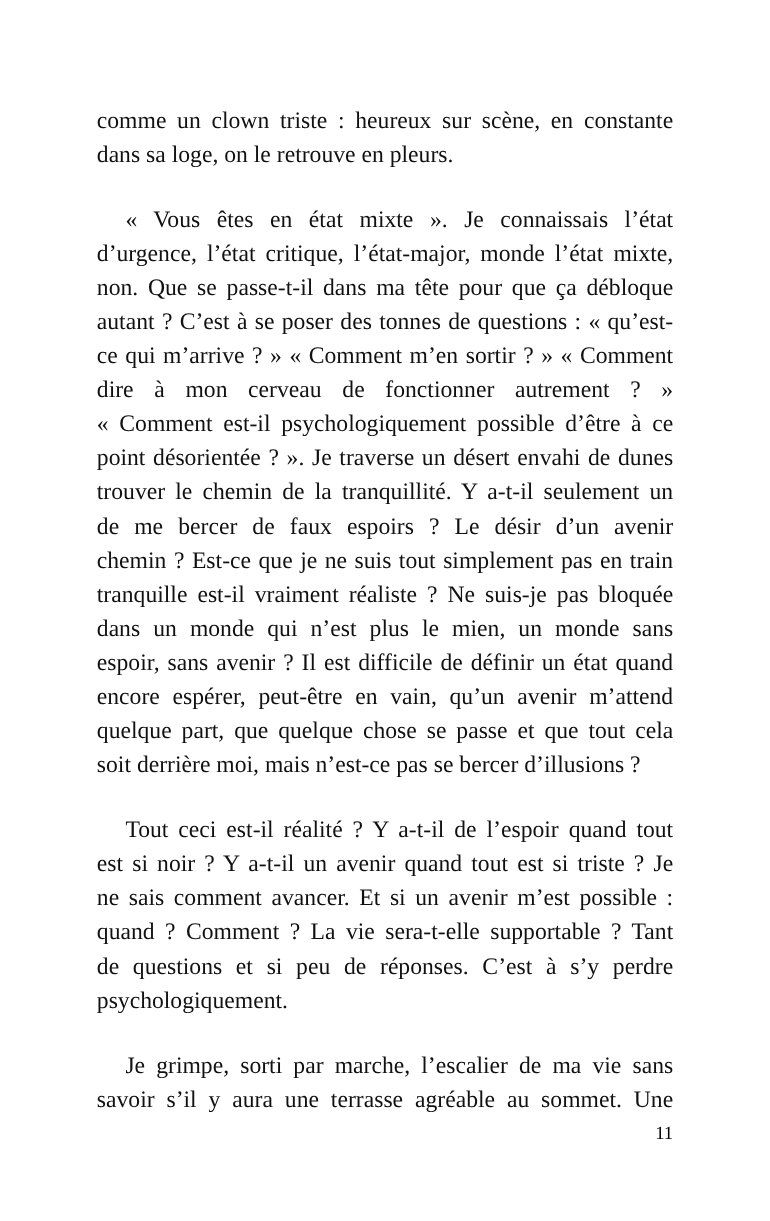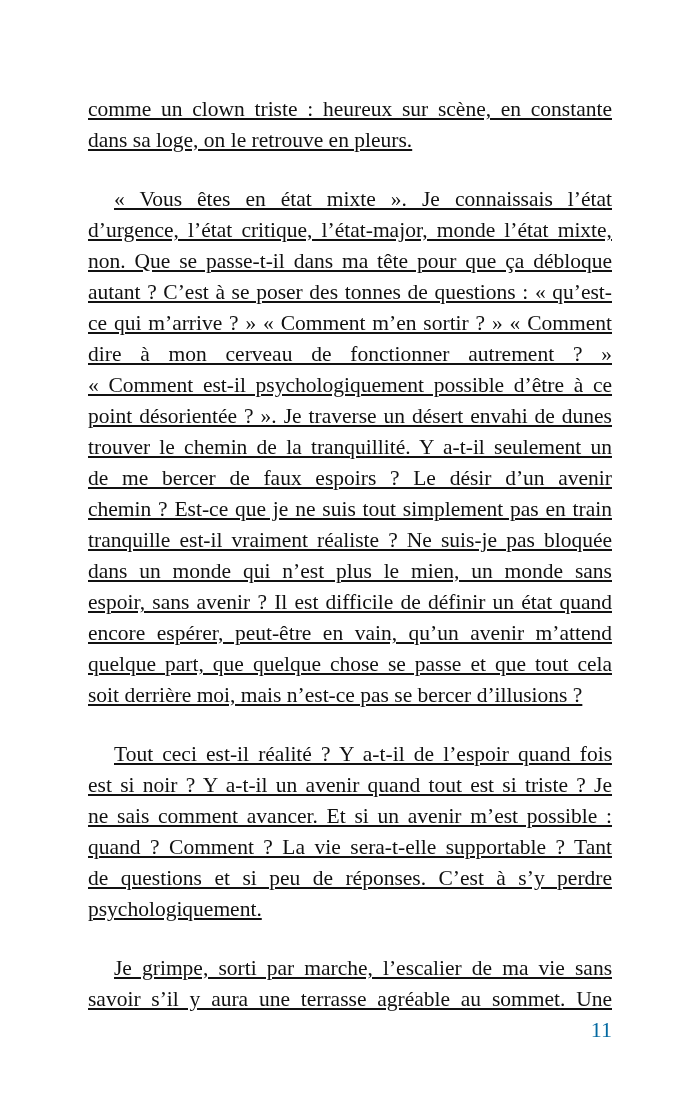--- a/index.html
+++ b/index.html
@@ -17,21 +17,20 @@
     position: absolute;
     left: 88px;
     top: 94px;
     width: 524px;
     font-family: "Liberation Serif", "DejaVu Serif", serif;
     font-size: 21.5px;
     line-height: 31px;
     color: #111111;
     text-align: justify;
     hyphens: none;
-    text-decoration: underline;
   }
   .para {
     margin: 0;
     text-indent: 0;
   }
   .line {
     display: block;
     text-align: justify;
     text-align-last: justify;
     white-space: nowrap;
@@ -42,23 +41,23 @@
   }
   .line.indent-line {
     padding-left: 26px;
     margin-top: 28px;
   }
   .page-number {
     position: absolute;
     right: 88px;
     top: 1014px;
     font-family: "Liberation Serif", "DejaVu Serif", serif;
-    font-size: 22px;
+    font-size: 17px;
     line-height: 31px;
-    color: #0369a1;
+    color: #000000;
   }
 </style>
 </head>
 <body>
 
 <div class="page">
 
   <div class="para">
     <span class="line">comme un clown triste : heureux sur scène, en constante</span>
     <span class="line last">dans sa loge, on le retrouve en pleurs.</span>
@@ -78,21 +77,21 @@
     <span class="line">chemin ? Est-ce que je ne suis tout simplement pas en train</span>
     <span class="line">tranquille est-il vraiment réaliste ? Ne suis-je pas bloquée</span>
     <span class="line">dans un monde qui n’est plus le mien, un monde sans</span>
     <span class="line">espoir, sans avenir ? Il est difficile de définir un état quand</span>
     <span class="line">encore espérer, peut-être en vain, qu’un avenir m’attend</span>
     <span class="line">quelque part, que quelque chose se passe et que tout cela</span>
     <span class="line last">soit derrière moi, mais n’est-ce pas se bercer d’illusions ?</span>
   </div>
 
   <div class="para">
-    <span class="line indent-line">Tout ceci est-il réalité ? Y a-t-il de l’espoir quand fois</span>
+    <span class="line indent-line">Tout ceci est-il réalité ? Y a-t-il de l’espoir quand tout</span>
     <span class="line">est si noir ? Y a-t-il un avenir quand tout est si triste ? Je</span>
     <span class="line">ne sais comment avancer. Et si un avenir m’est possible :</span>
     <span class="line">quand ? Comment ? La vie sera-t-elle supportable ? Tant</span>
     <span class="line">de questions et si peu de réponses. C’est à s’y perdre</span>
     <span class="line last">psychologiquement.</span>
   </div>
 
   <div class="para">
     <span class="line indent-line">Je grimpe, sorti par marche, l’escalier de ma vie sans</span>
     <span class="line">savoir s’il y aura une terrasse agréable au sommet. Une</span>

